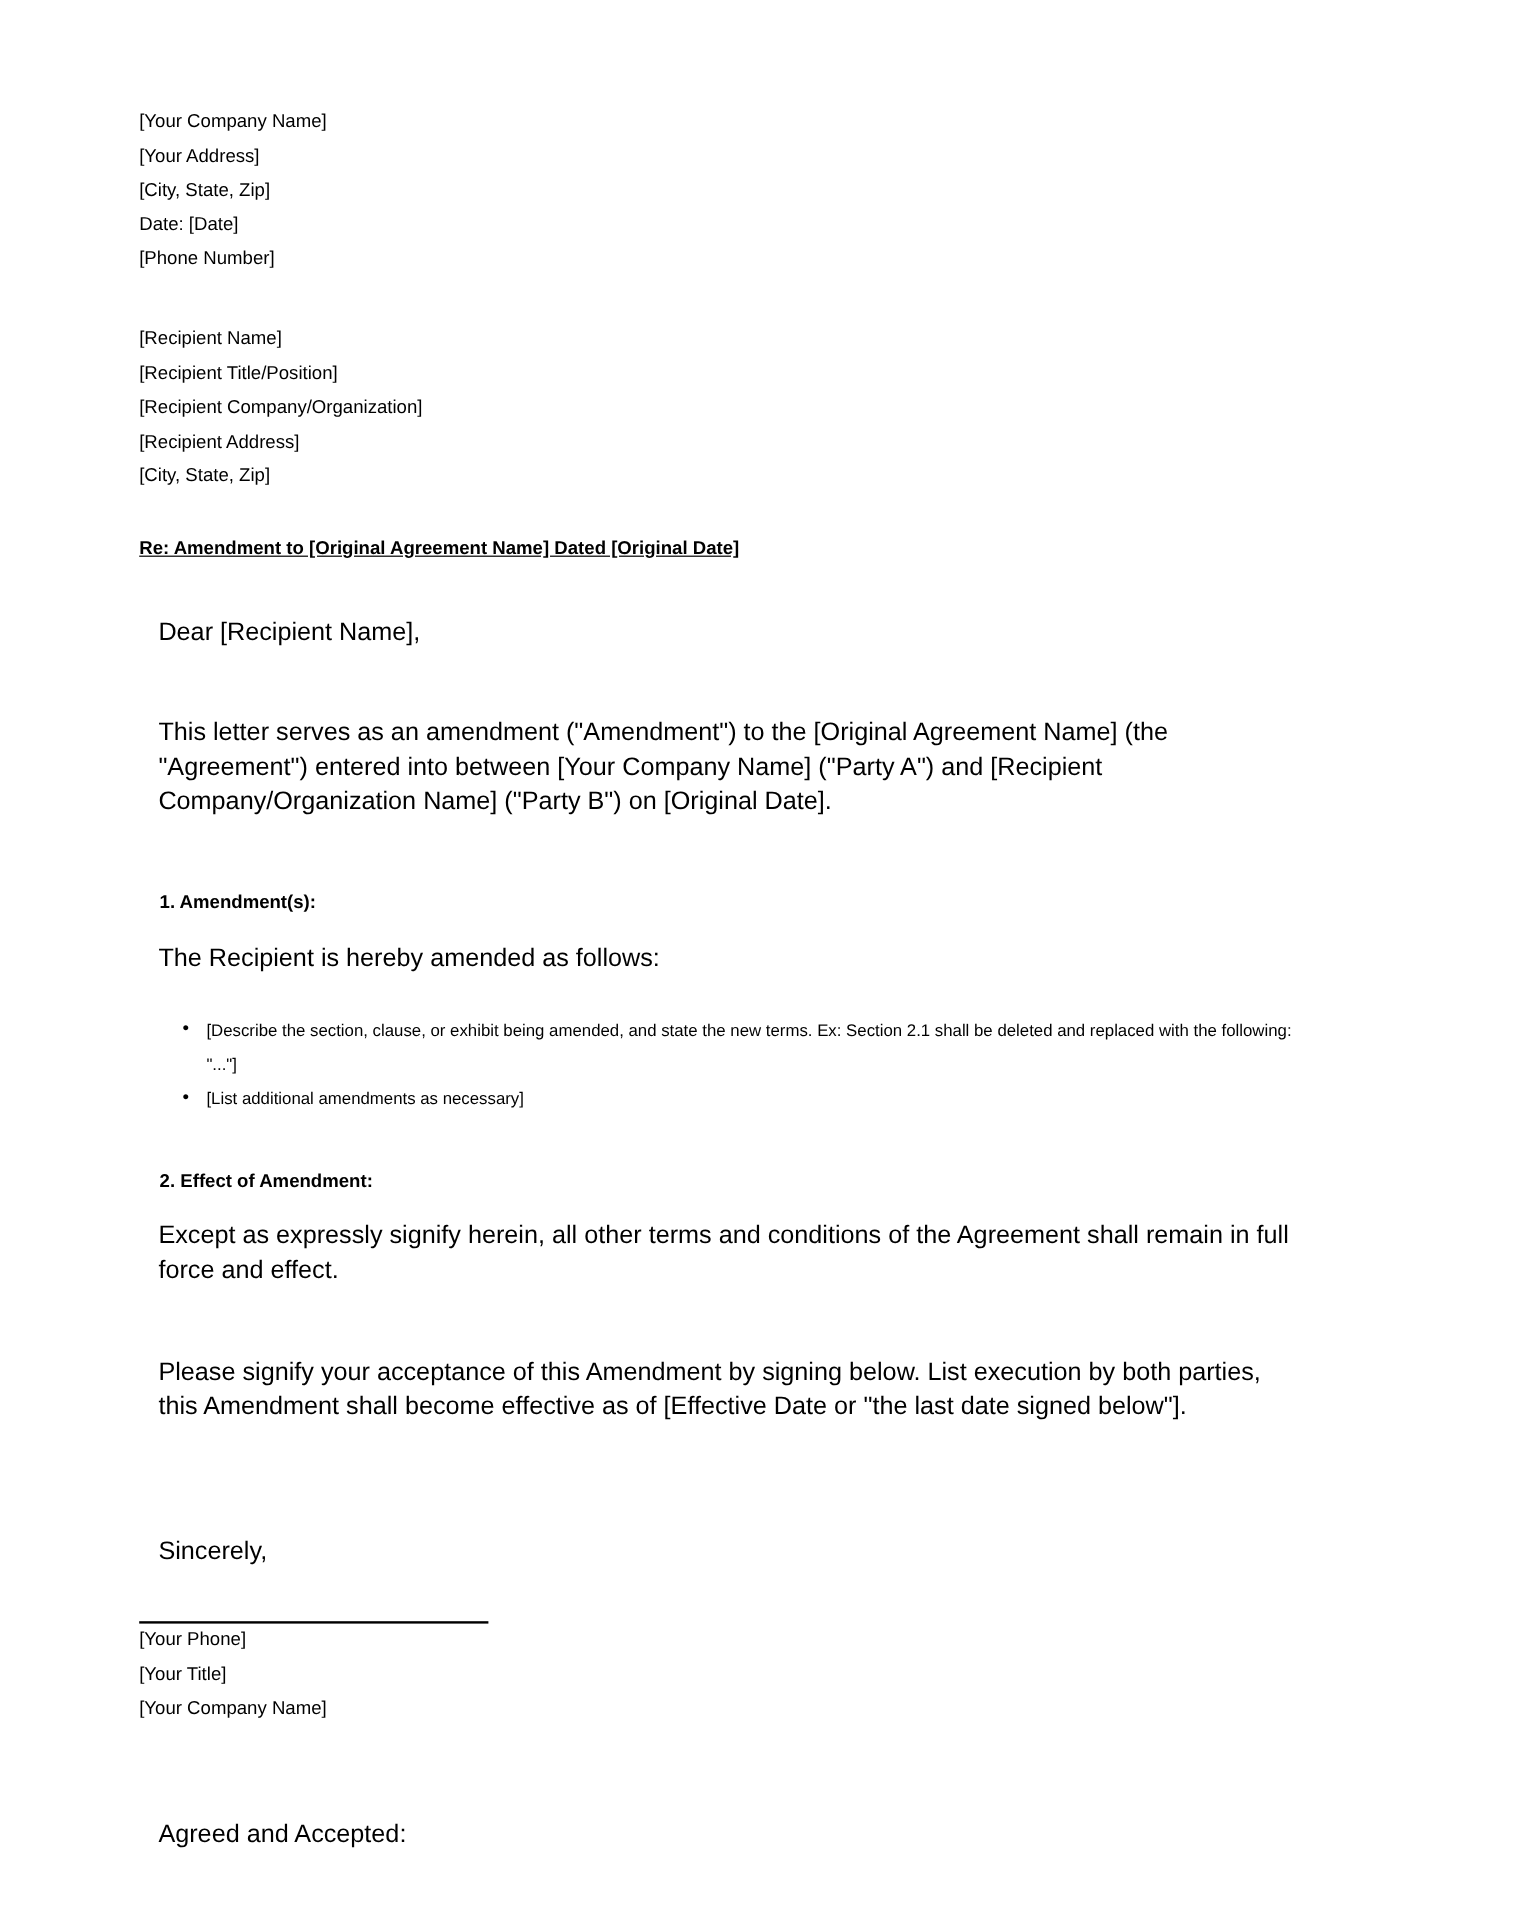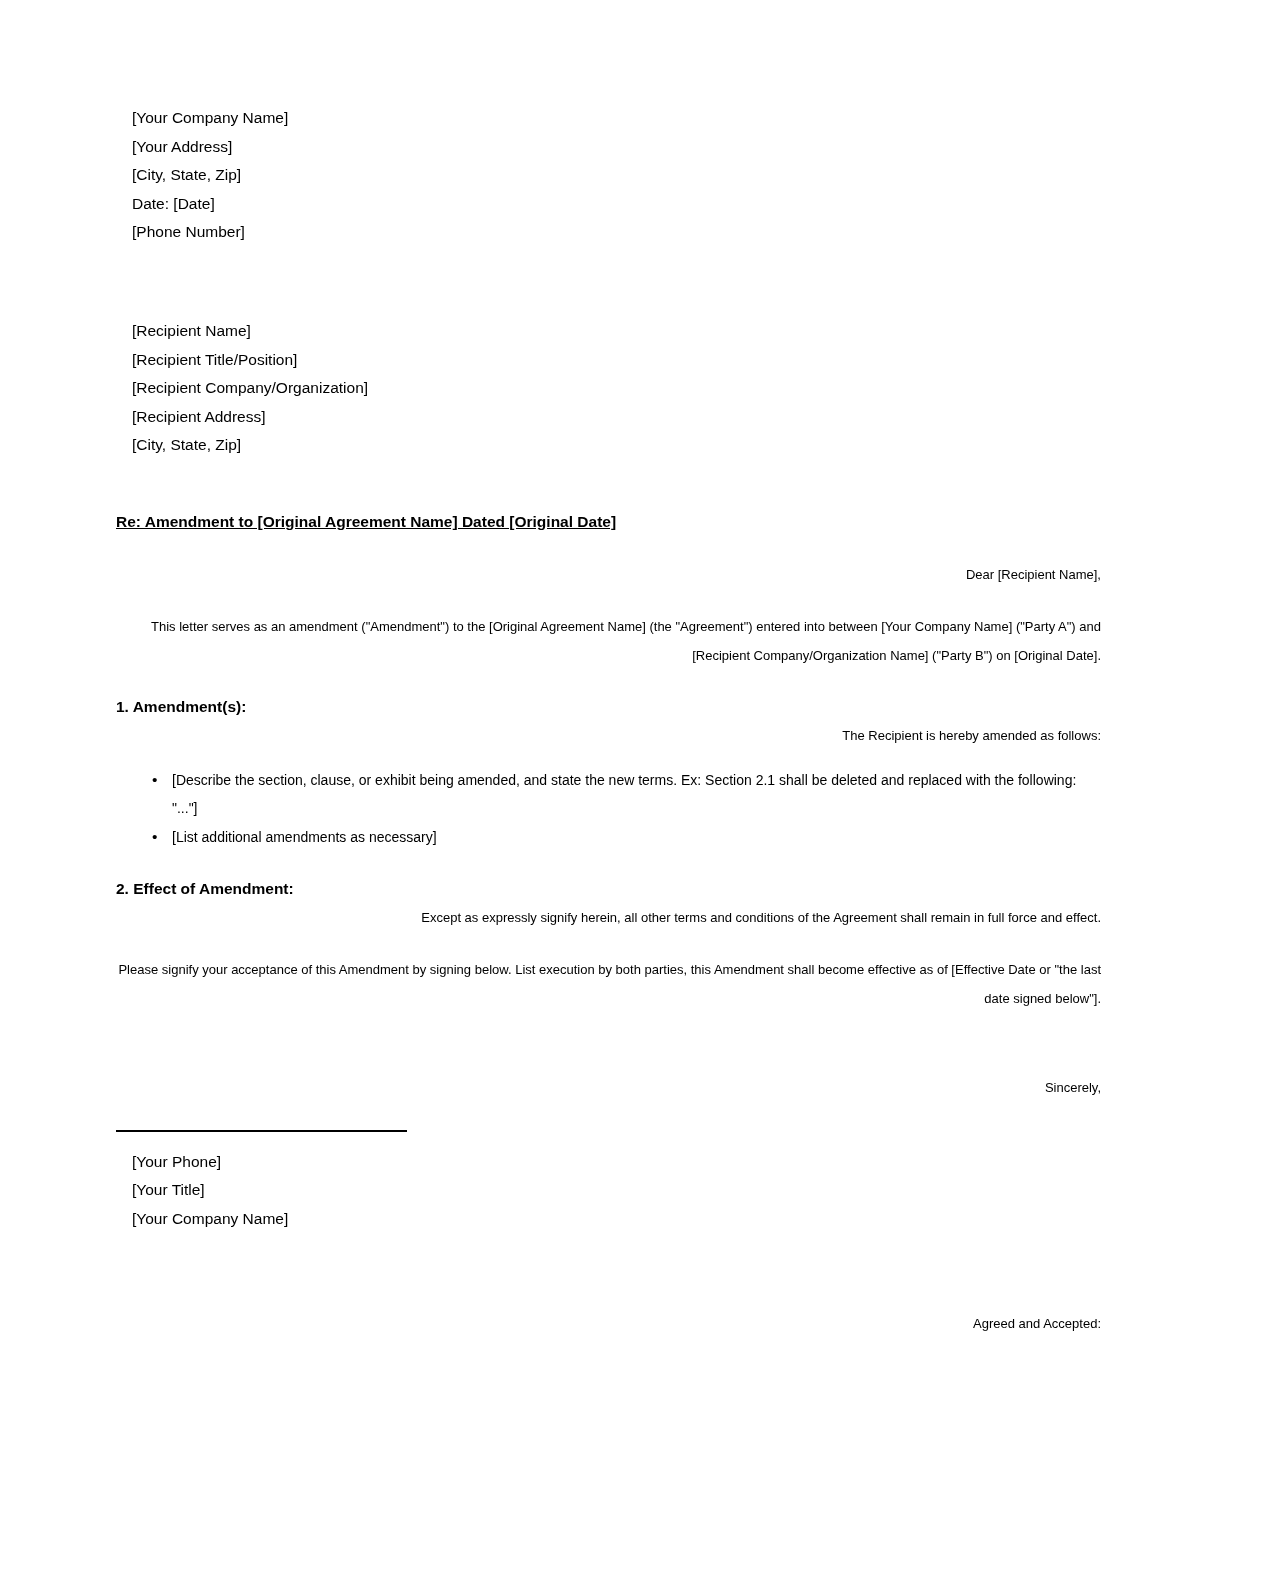--- a/index.html
+++ b/index.html
@@ -25,27 +25,26 @@
     left: 116px;
     top: 88px;
     width: 985px;
   }
   .line {
     font-size: 15.5px;
     line-height: 28.6px;
     white-space: pre-wrap;
   }
   .para {
-    font-size: 13px;
+    font-size: 21px;
     line-height: 28.6px;
-    margin: 0;
-    text-align: right;
+    margin: 16px;
   }
   .block {
-    margin: 16px;
+    margin: 0;
   }
   .gap-sender     { height: 38px; }
   .gap-subject    { height: 32px; }
   .gap-salutation { height: 24px; }
   .gap-intro      { height: 24px; }
   .gap-sec1       { height: 23px; }
   .gap-bullets    { height: 15px; }
   .gap-sec2       { height: 24px; }
   .gap-effect     { height: 24px; }
   .gap-sincerely  { height: 60px; }
@@ -55,21 +54,21 @@
   .subject {
     font-weight: bold;
     text-decoration: underline;
     font-size: 15.5px;
     line-height: 28.6px;
   }
   .heading {
     font-weight: bold;
     font-size: 15.5px;
     line-height: 28.6px;
-    margin: 0;
+    margin: 17px;
   }
   ul.bullets {
     margin: 0;
     padding: 0 0 0 36px;
     list-style: none;
   }
   ul.bullets li {
     position: relative;
     font-size: 14px;
     line-height: 28.6px;

